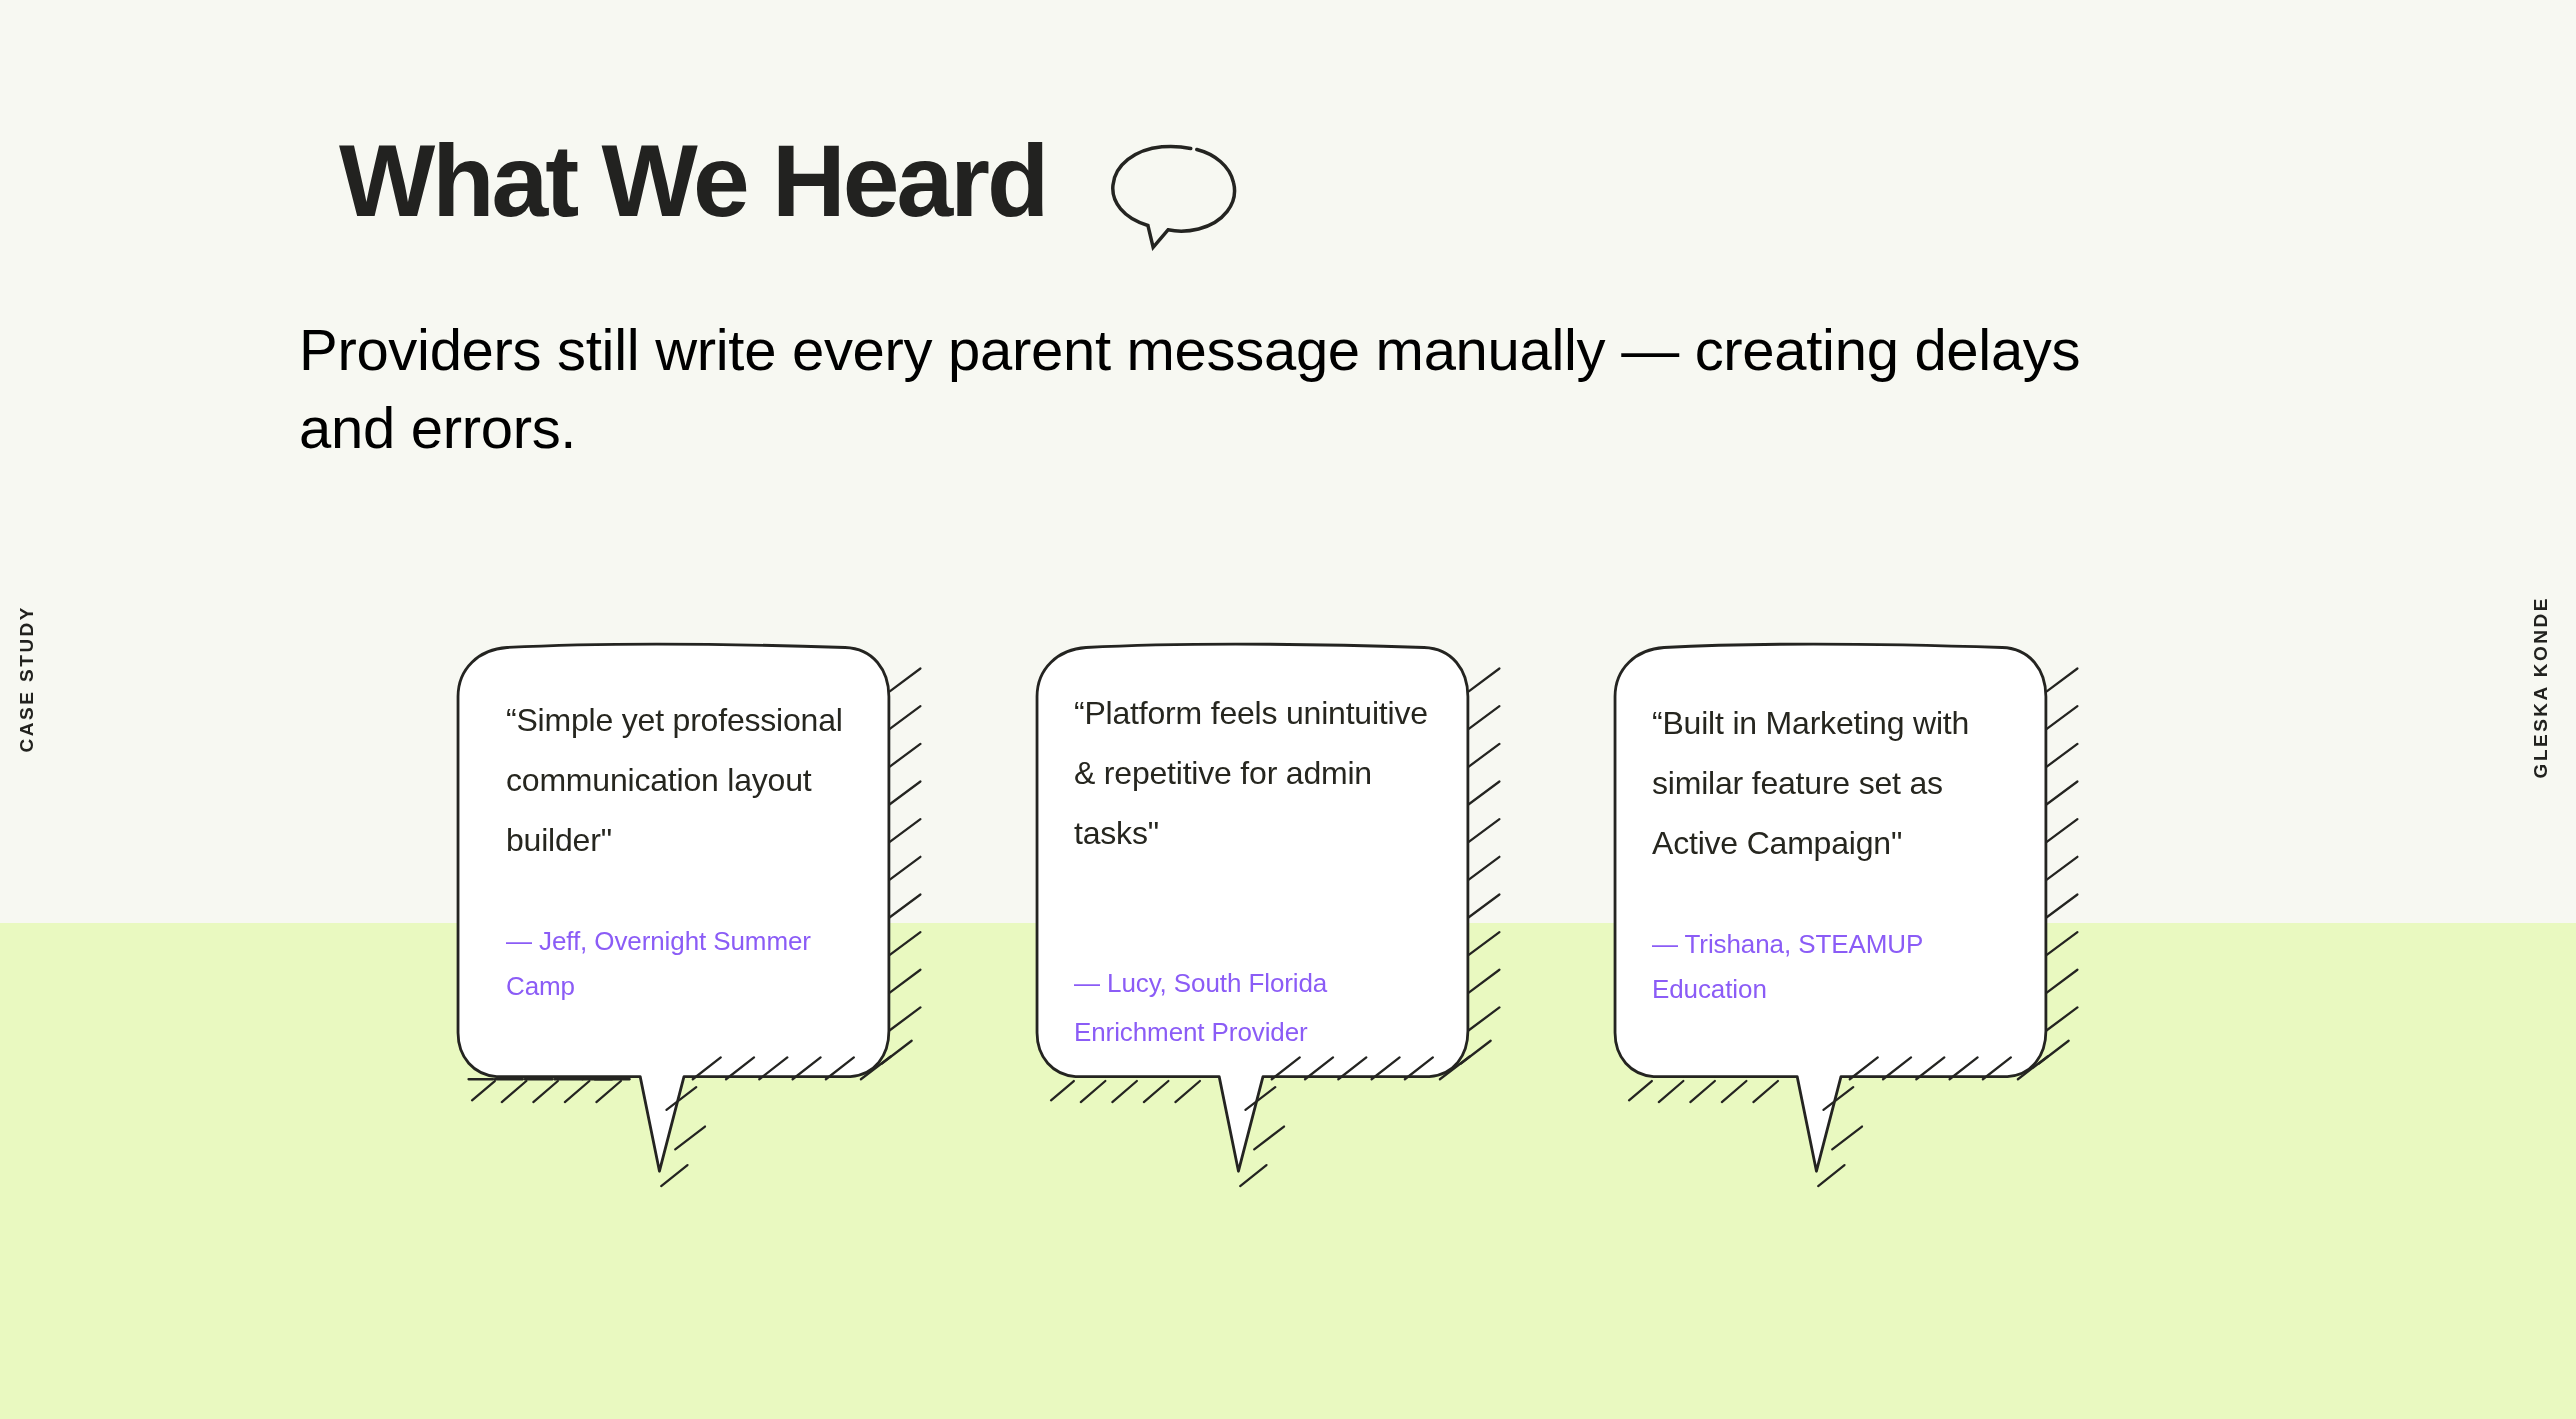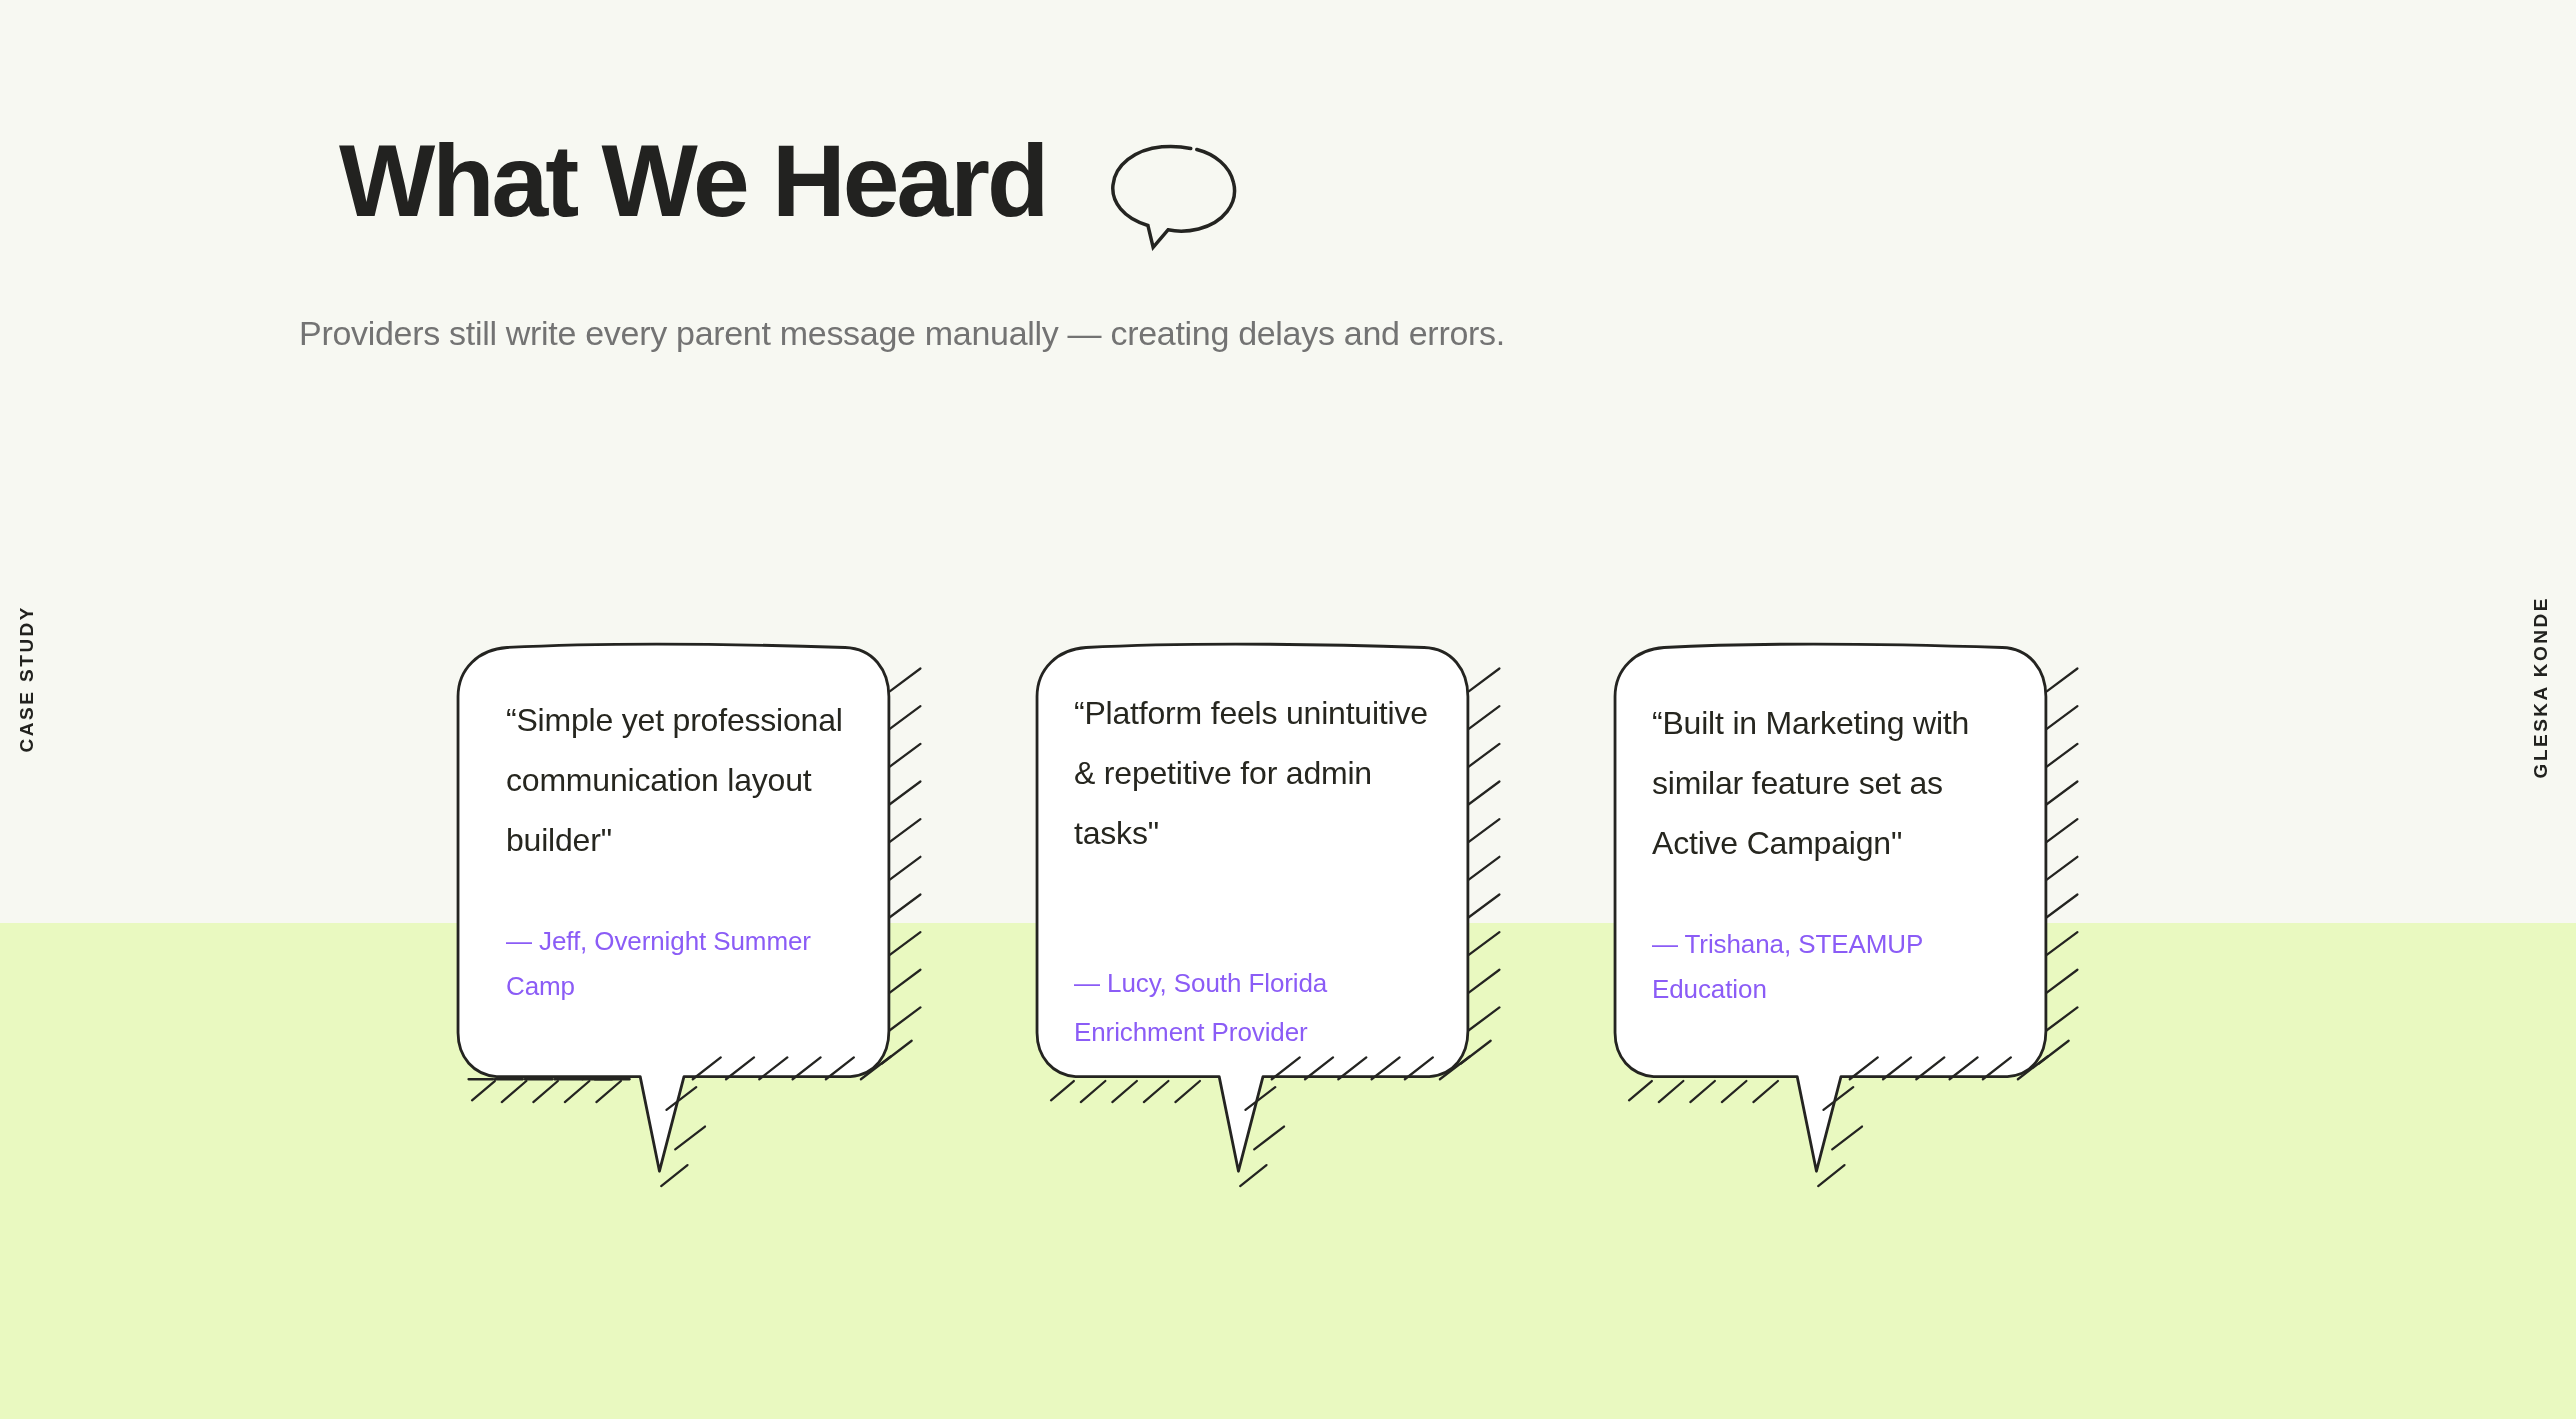--- a/index.html
+++ b/index.html
@@ -72,25 +72,25 @@
     margin-left: 39px;
     margin-top: 7px;
   }
 
   
   .subtitle {
     position: absolute;
     left: 299px;
     top: 311px;
     width: 1840px;
-    font-size: 34px;
+    font-size: 58px;
     font-weight: 300;
     line-height: 1.34;
     letter-spacing: -0.3px;
-    color: #737373;
+    color: #000000;
   }
 
   
   .cards {
     position: absolute;
     left: 0; top: 0;
     width: 2576px; height: 1419px;
     pointer-events: none;
   }
   .card {

